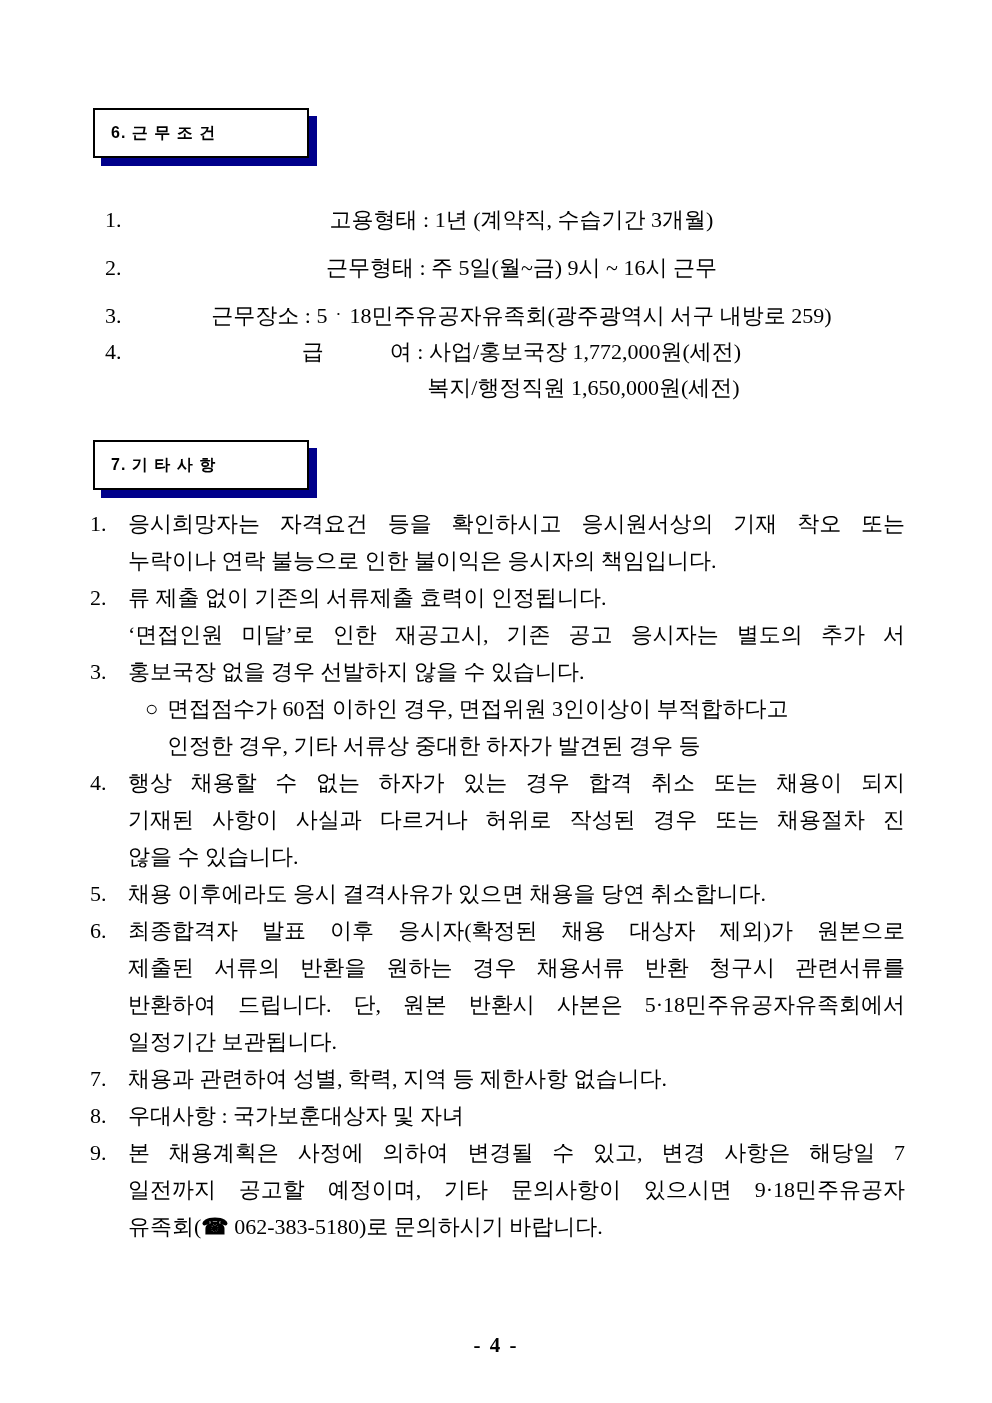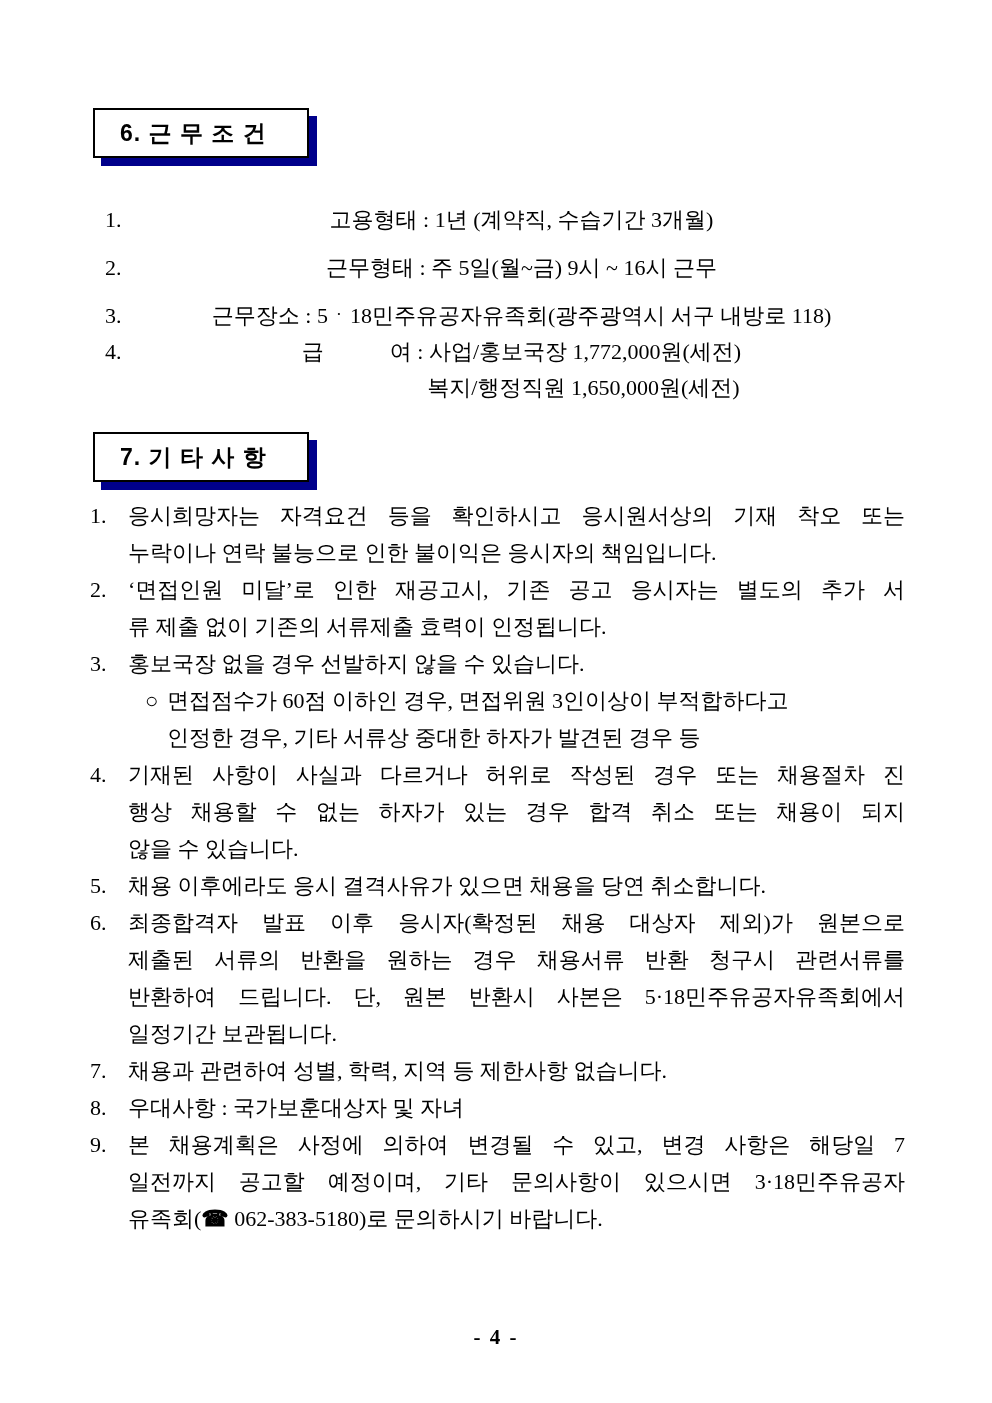--- a/index.html
+++ b/index.html
@@ -16,28 +16,28 @@
     overflow: hidden;
   }
   .title-box {
     width: 216px;
     height: 50px;
     border: 2px solid var(--ink);
     background: #ffffff;
     box-shadow: 8px 8px 0 0 var(--navy);
     display: flex;
     align-items: center;
-    padding-left: 25px;
+    padding-left: 16px;
     font-family: "Liberation Sans", "DejaVu Sans", sans-serif;
     font-weight: bold;
-    font-size: 23px;
+    font-size: 16px;
     letter-spacing: 1px;
   }
   .box-6 { margin: 108px 0 0 93px; }
-  .box-7 { margin: 26px 0 0 93px; }
+  .box-7 { margin: 34px 0 0 93px; }
 
   .s6-list {
     margin: 44px 0 0 105px;
     width: 800px;
     font-size: 22px;
   }
   .s6-list .item { display: flex; margin-bottom: 12px; }
   .s6-list .item:nth-child(3) { margin-bottom: 0; }
   .s6-list .item:nth-child(4) { margin-bottom: 0; }
   .s6-list .num { flex: none; width: 33px; line-height: 36px; }
@@ -86,21 +86,21 @@
     </div>
     <div class="item">
       <span class="num">2.</span>
       <div class="lines">
           <div class="line">근무형태 : 주 5일(월~금) 9시 ~ 16시 근무</div>
         </div>
     </div>
     <div class="item">
       <span class="num">3.</span>
       <div class="lines">
-          <div class="line">근무장소 : 5ㆍ18민주유공자유족회(광주광역시 서구 내방로 118)</div>
+          <div class="line">근무장소 : 5ㆍ18민주유공자유족회(광주광역시 서구 내방로 259)</div>
         </div>
     </div>
     <div class="item">
       <span class="num">4.</span>
       <div class="lines">
         <div class="line">급　　　여 : 사업/홍보국장 1,772,000원(세전)</div>
         <div class="line cont">복지/행정직원 1,650,000원(세전)</div>
       </div>
     </div>
   </div>
@@ -115,44 +115,44 @@
       <span class="num">1.</span>
       <div class="lines">
         <div class="line full">응시희망자는 자격요건 등을 확인하시고 응시원서상의 기재 착오 또는</div>
         <div class="line">누락이나 연락 불능으로 인한 불이익은 응시자의 책임입니다.</div>
       </div>
     </div>
 
     <div class="item">
       <span class="num">2.</span>
       <div class="lines">
+        <div class="line">류 제출 없이 기존의 서류제출 효력이 인정됩니다.</div>
         <div class="line full">‘면접인원 미달’로 인한 재공고시, 기존 공고 응시자는 별도의 추가 서</div>
-        <div class="line">류 제출 없이 기존의 서류제출 효력이 인정됩니다.</div>
       </div>
     </div>
 
     <div class="item">
       <span class="num">3.</span>
       <div class="lines">
         <div class="line">홍보국장 없을 경우 선발하지 않을 수 있습니다.</div>
         <div class="sub">
           <span class="marker">○</span>
           <div class="lines">
             <div class="line">면접점수가 60점 이하인 경우, 면접위원 3인이상이 부적합하다고</div>
             <div class="line">인정한 경우, 기타 서류상 중대한 하자가 발견된 경우 등</div>
           </div>
         </div>
       </div>
     </div>
 
     <div class="item">
       <span class="num">4.</span>
       <div class="lines">
+        <div class="line full">행상 채용할 수 없는 하자가 있는 경우 합격 취소 또는 채용이 되지</div>
         <div class="line full">기재된 사항이 사실과 다르거나 허위로 작성된 경우 또는 채용절차 진</div>
-        <div class="line full">행상 채용할 수 없는 하자가 있는 경우 합격 취소 또는 채용이 되지</div>
         <div class="line">않을 수 있습니다.</div>
       </div>
     </div>
 
     <div class="item">
       <span class="num">5.</span>
       <div class="lines">
         <div class="line">채용 이후에라도 응시 결격사유가 있으면 채용을 당연 취소합니다.</div>
       </div>
     </div>
@@ -178,21 +178,21 @@
       <span class="num">8.</span>
       <div class="lines">
         <div class="line">우대사항 : 국가보훈대상자 및 자녀</div>
       </div>
     </div>
 
     <div class="item">
       <span class="num">9.</span>
       <div class="lines">
         <div class="line full">본 채용계획은 사정에 의하여 변경될 수 있고, 변경 사항은 해당일 7</div>
-        <div class="line full">일전까지 공고할 예정이며, 기타 문의사항이 있으시면 3·18민주유공자</div>
+        <div class="line full">일전까지 공고할 예정이며, 기타 문의사항이 있으시면 9·18민주유공자</div>
         <div class="line"><span>유족회(</span><span class="phone-glyph">☎</span><span> 062-383-5180)로 문의하시기 바랍니다.</span></div>
       </div>
     </div>
 
   </div>
 
   <div class="page-number">- 4 -</div>
 
 </div>
 

